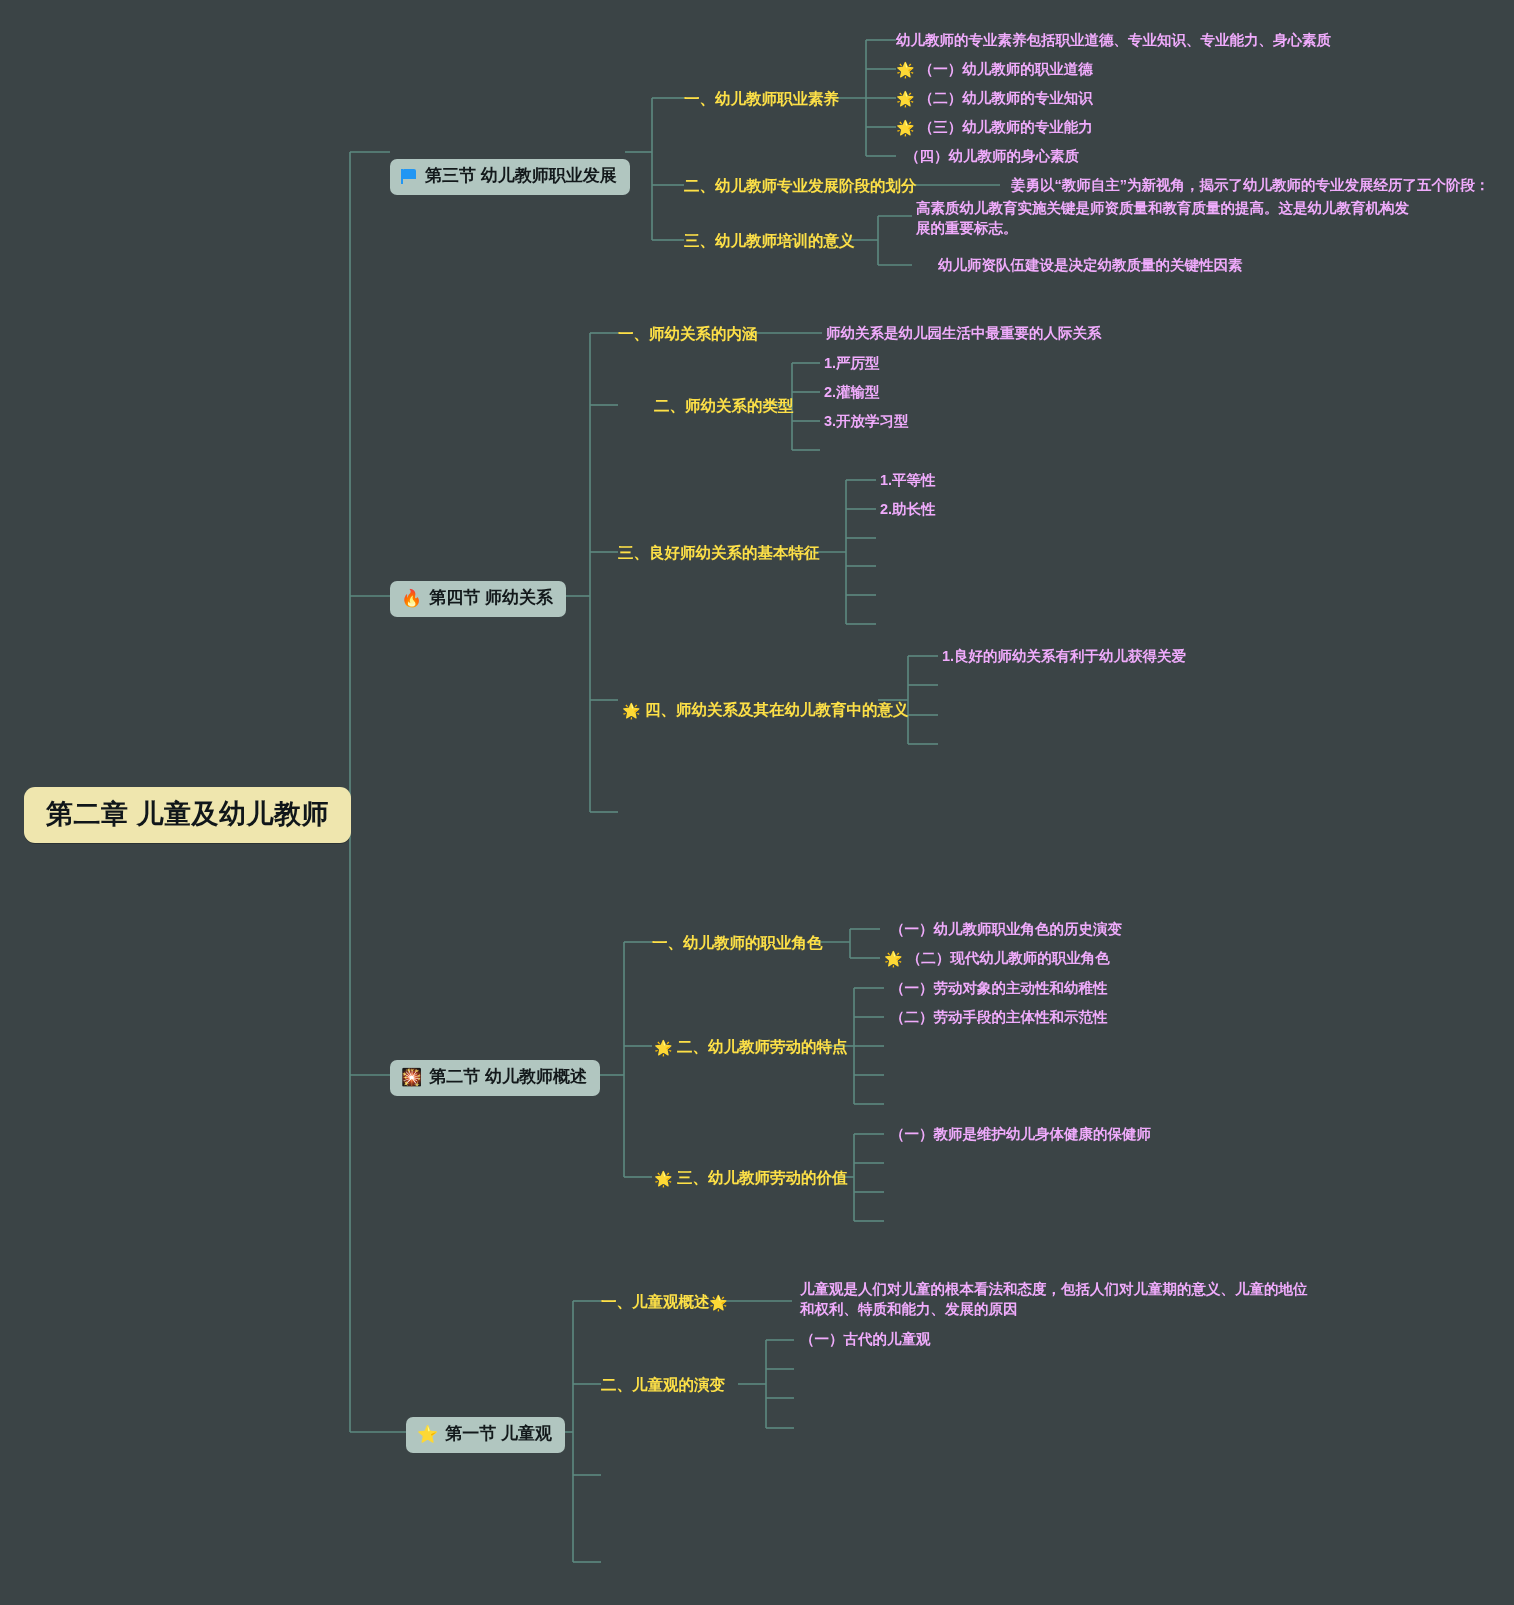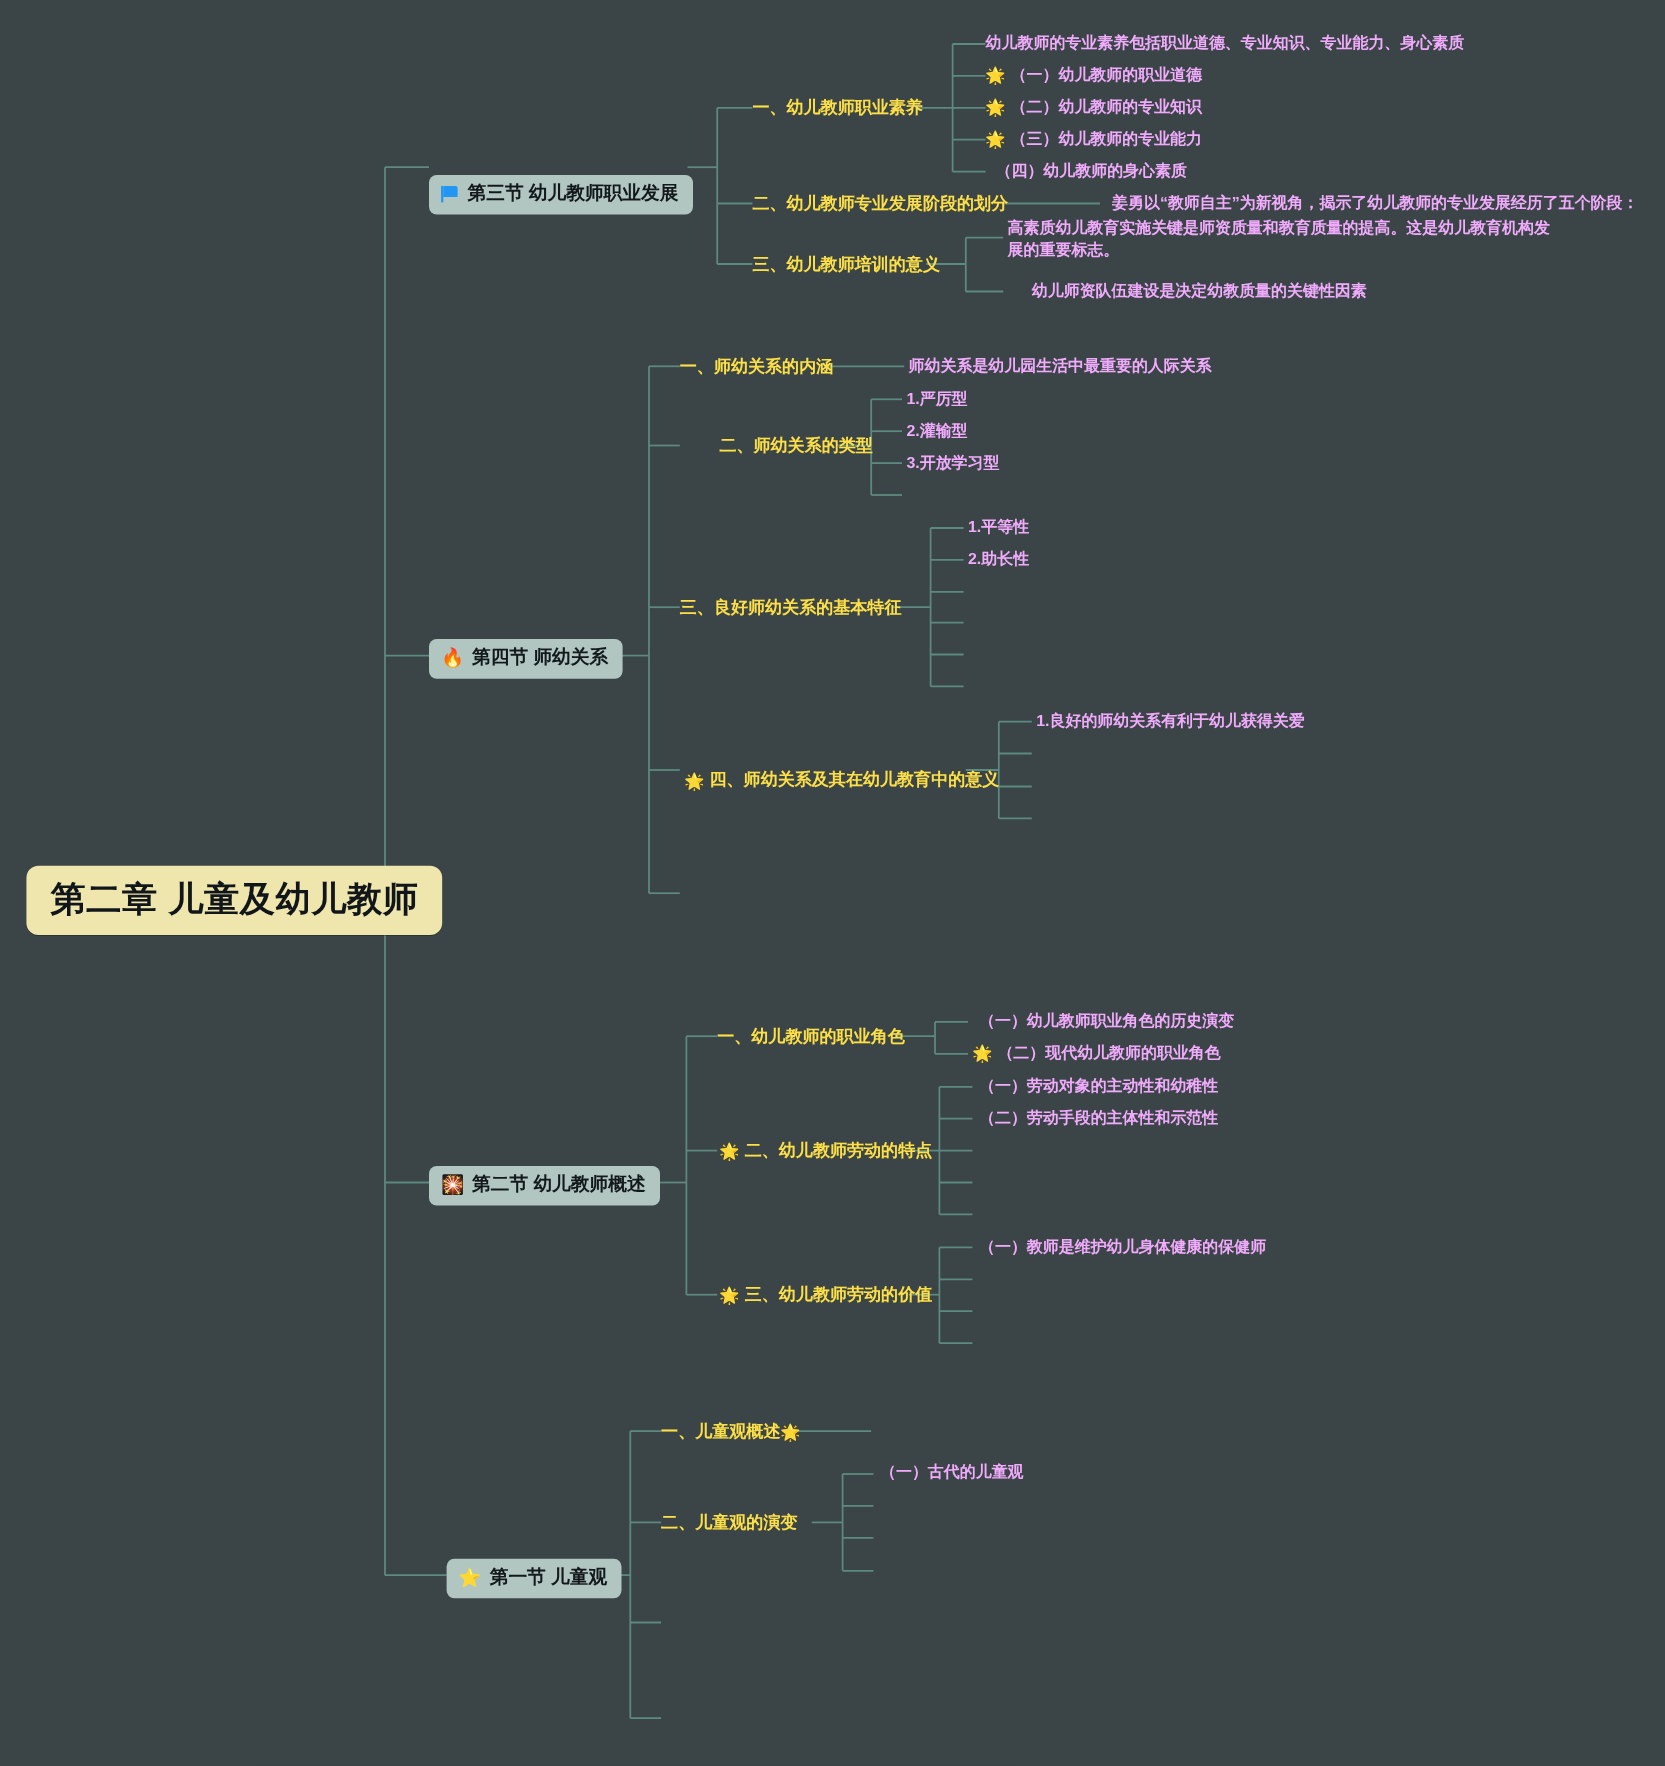--- a/index.html
+++ b/index.html
@@ -12,21 +12,21 @@
   }
   #canvas{position:absolute;inset:0;}
   svg#wires{position:absolute;left:0;top:0;width:1514px;height:1605px;pointer-events:none;}
   .node{position:absolute;white-space:nowrap;color:#12181a;line-height:1.35;}
 
   
   .root{
     background:#efe6ae;
     border-radius:11px;
     padding:9px 22px 11px 22px;
-    font-size:32px;
+    font-size:27px;
     font-weight:bold;
     color:#10161a;
     letter-spacing:.5px;
     box-shadow:0 1px 0 rgba(0,0,0,.25);
     text-align:right;
   }
   
   .section{
     background:#b1c6c0;
     border-radius:7px;
@@ -248,17 +248,18 @@
   <div class="node t2" style="left:890px;top:1125px;">（一）教师是维护幼儿身体健康的保健师</div>
 
   <div class="node section" style="left:406px;top:1417px;">
     <span class="emoji">⭐</span>
     <span>第一节 儿童观</span>
   </div>
 
   <div class="node t1" style="left:601px;top:1292px;">
     <span>一、儿童观概述</span><span class="star">🌟</span>
   </div>
+  <div class="node t2 wrap" style="left:800px;top:1280px;width:515px;">儿童观是人们对儿童的根本看法和态度，包括人们对儿童期的意义、儿童的地位和权利、特质和能力、发展的原因</div>
 
   <div class="node t1" style="left:601px;top:1375px;">二、儿童观的演变</div>
   <div class="node t2" style="left:800px;top:1330px;">（一）古代的儿童观</div>
 
 </div>
 
 </body></html>

